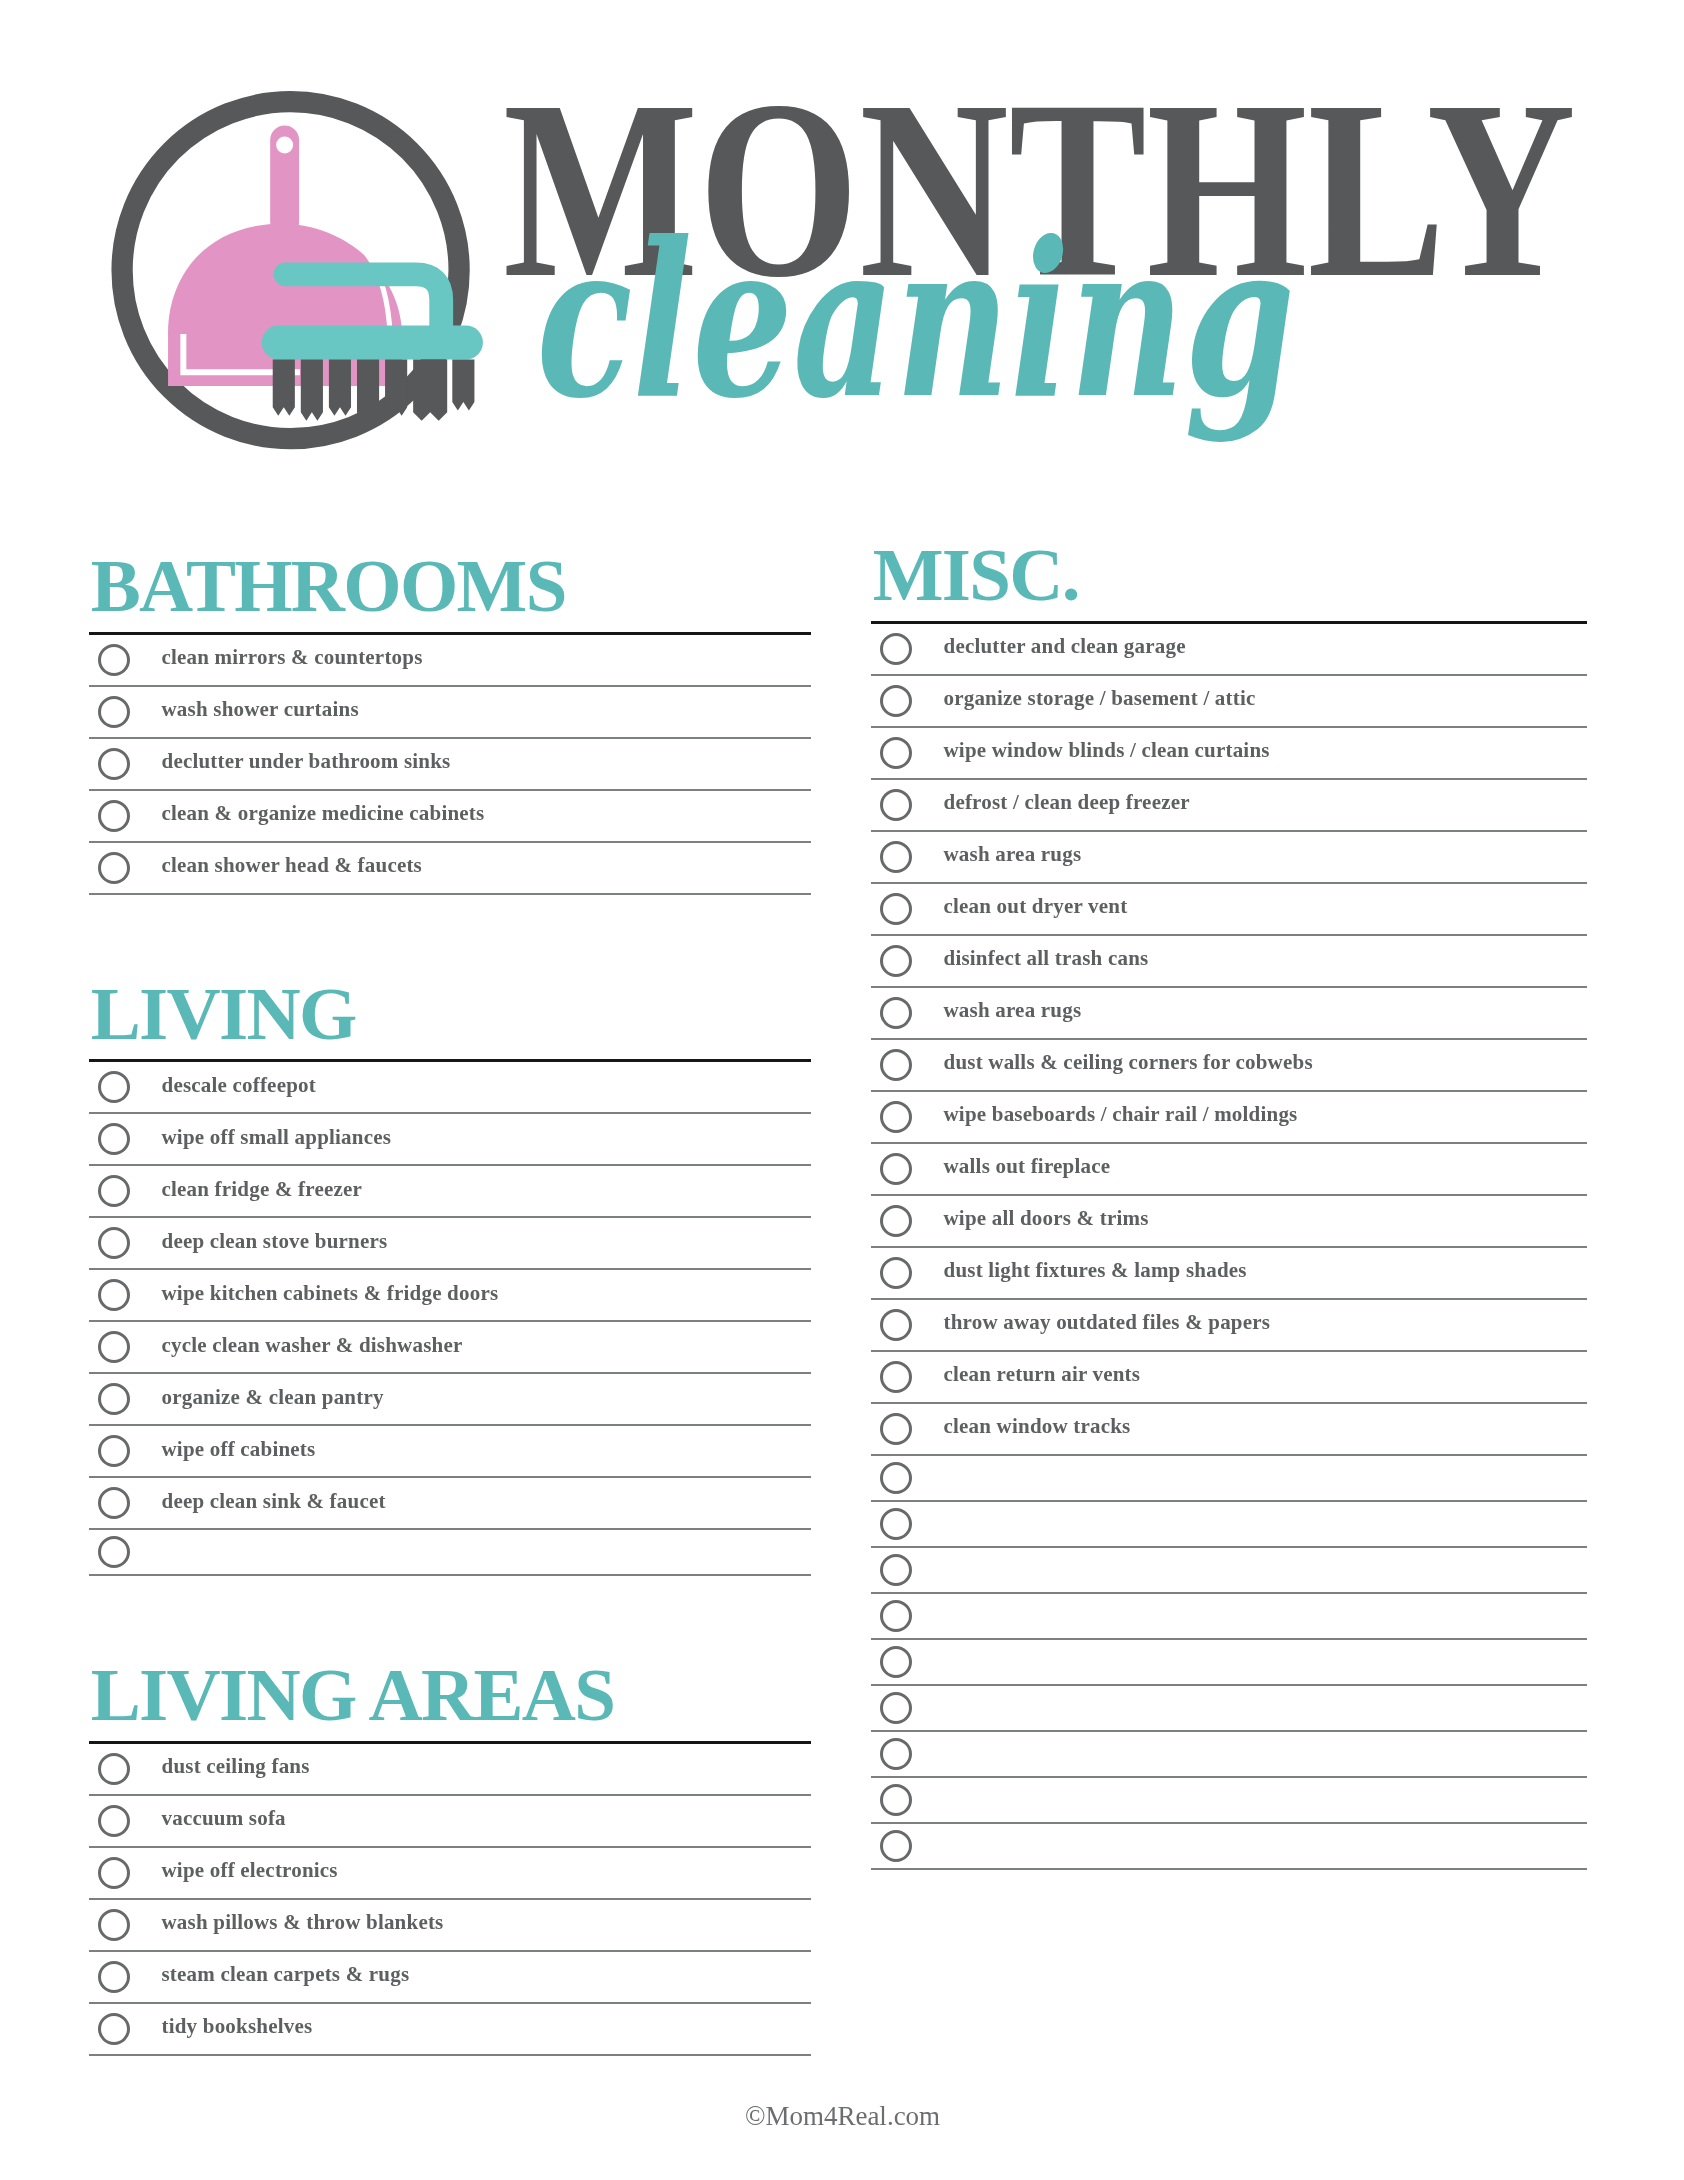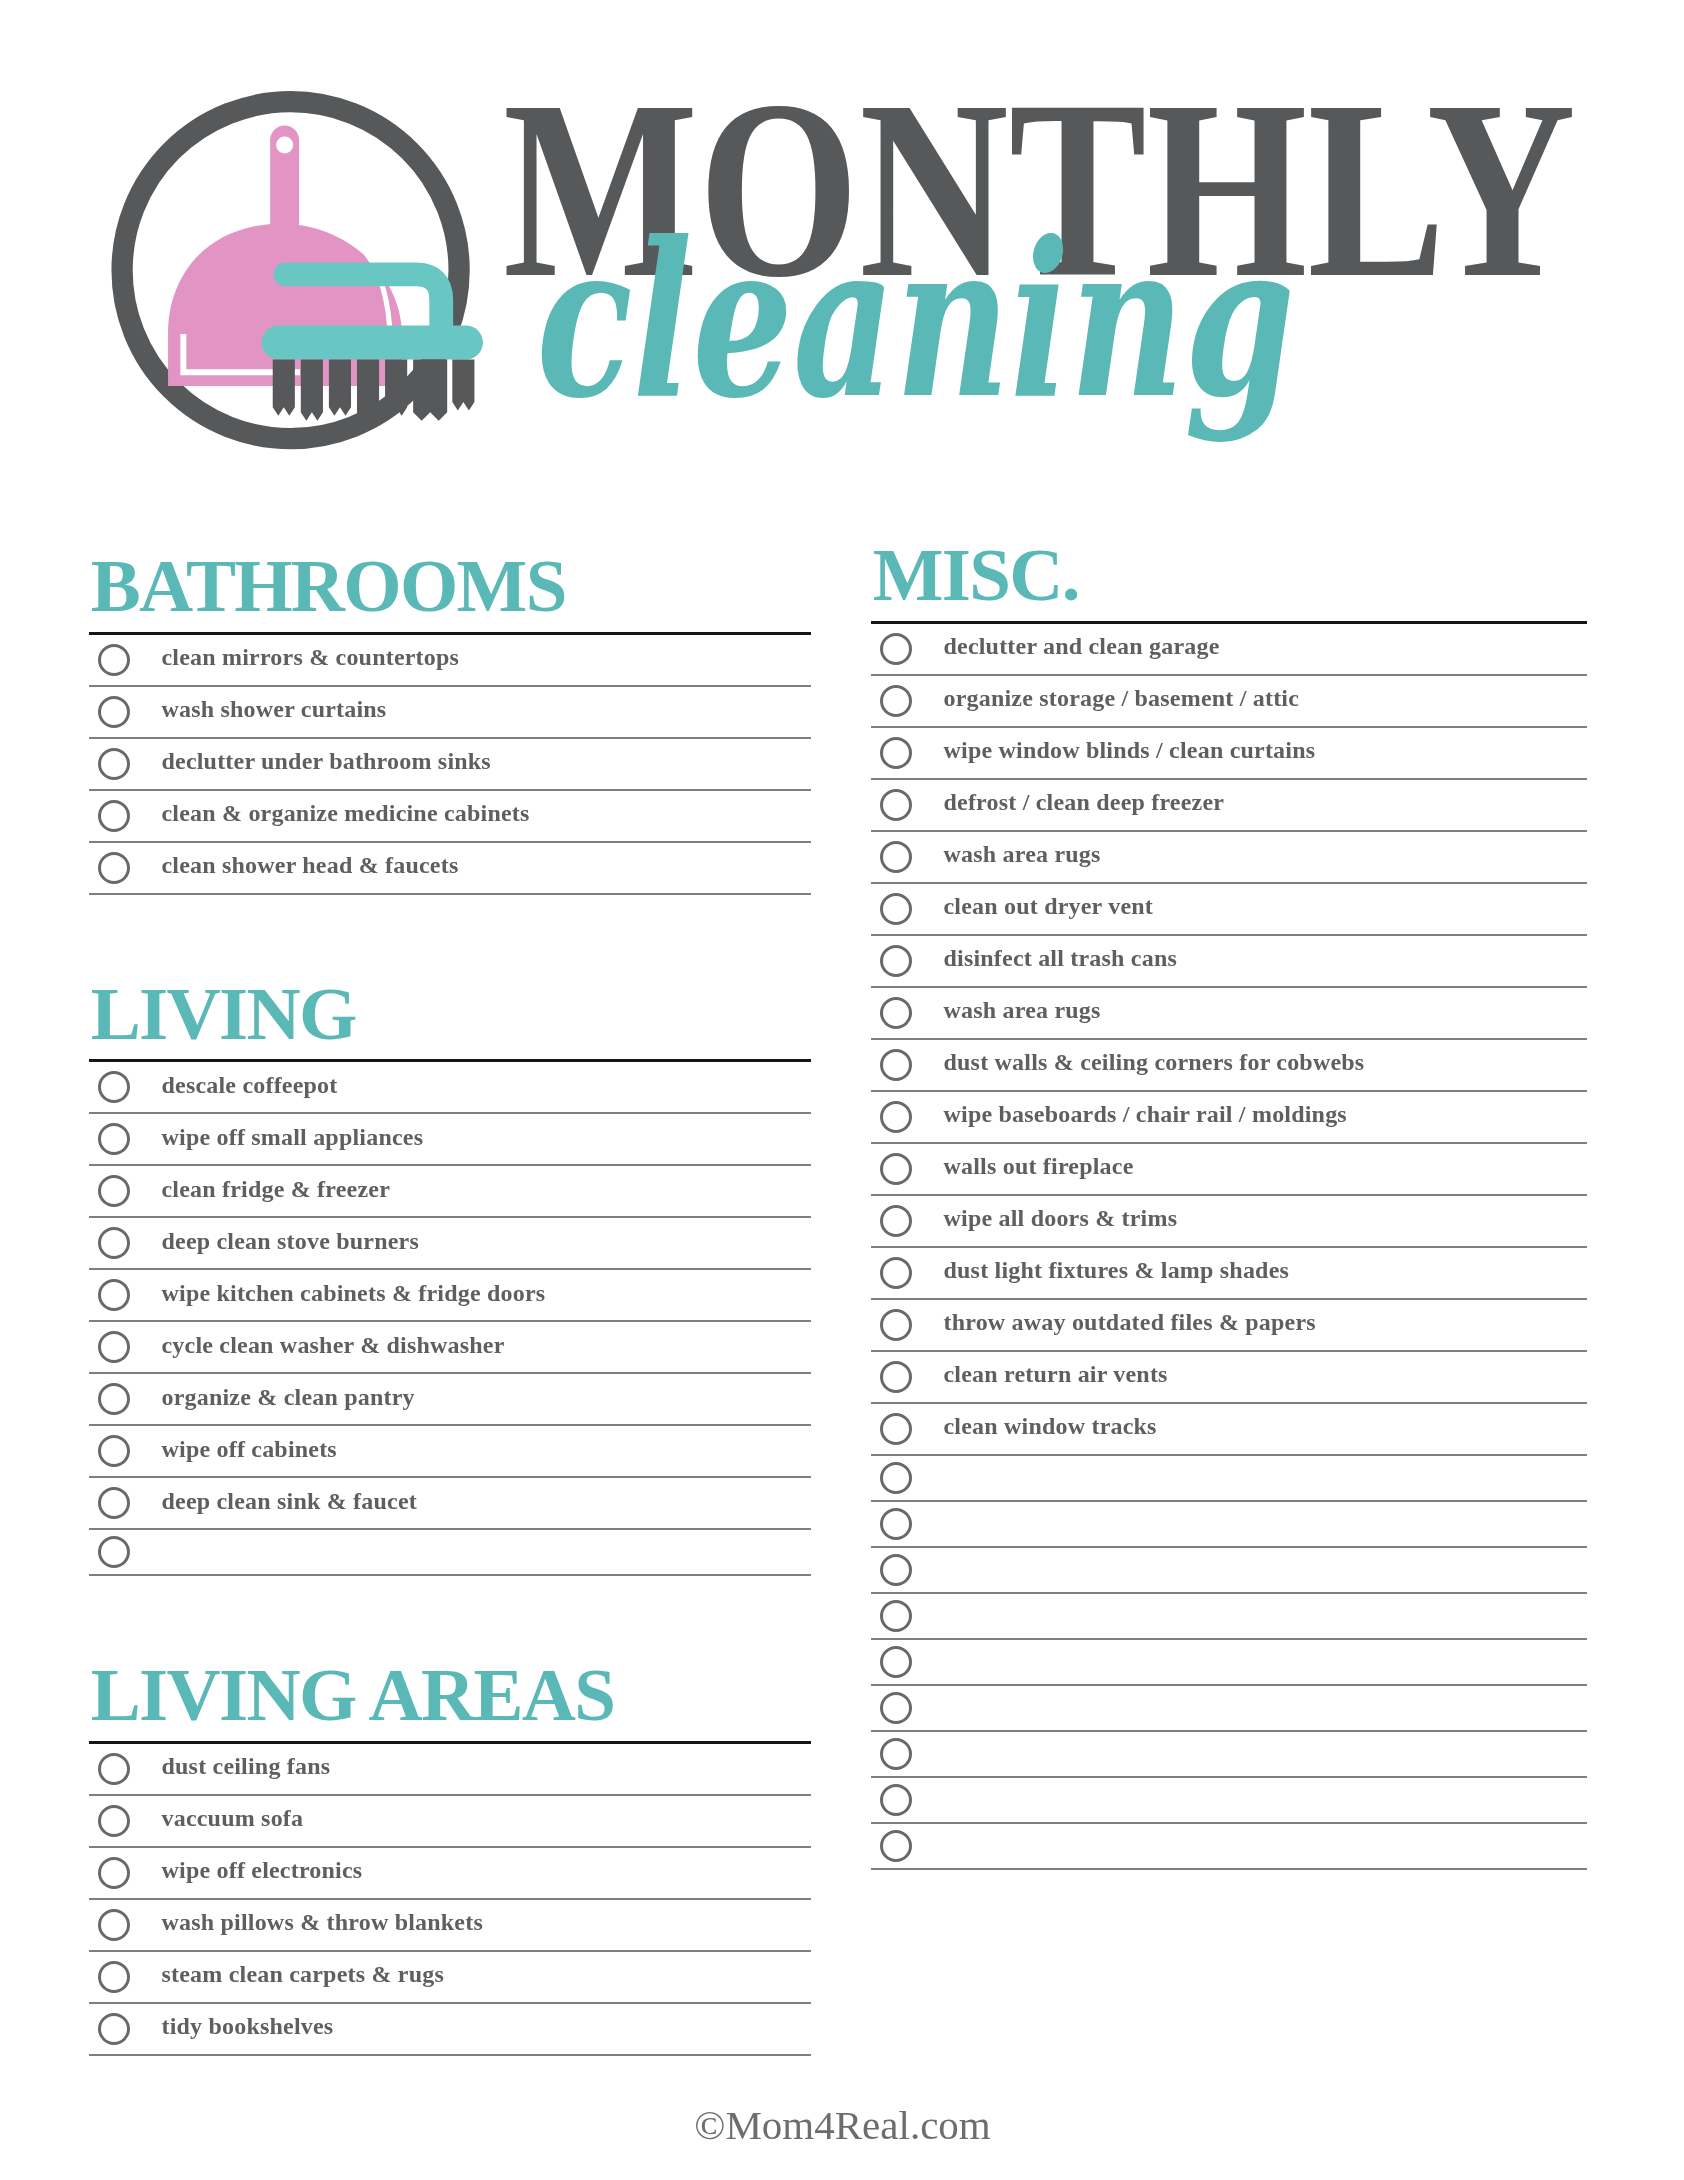--- a/index.html
+++ b/index.html
@@ -37,26 +37,26 @@
     display:flex;align-items:center;height:52px;box-sizing:border-box;
     border-bottom:2.6px solid var(--line-gray);padding-left:8.5px;
   }
   .row.empty{height:46px;}
   .circle{
     width:32px;height:32px;box-sizing:border-box;flex:0 0 auto;
     border:3.4px solid var(--circle-gray);border-radius:50%;
     margin-right:32px;background:transparent;cursor:pointer;
   }
   .label{
-    font-size:24px;font-weight:bold;color:var(--text-gray);
+    font-size:21px;font-weight:bold;color:var(--text-gray);
     letter-spacing:0.2px;padding-bottom:3.4px;white-space:nowrap;
   }
   .footer{
     position:absolute;left:0;width:100%;top:2101px;text-align:center;
-    font-size:41px;color:var(--footer-gray);
+    font-size:27px;color:var(--footer-gray);
   }
 </style>
 </head>
 <body>
 
 <div class="logo-wrap">
   <svg width="400" height="392" viewBox="0 0 470 460">
 
     <circle cx="231" cy="222" r="198" fill="none" stroke="var(--dark-gray)" stroke-width="25"></circle>
 

